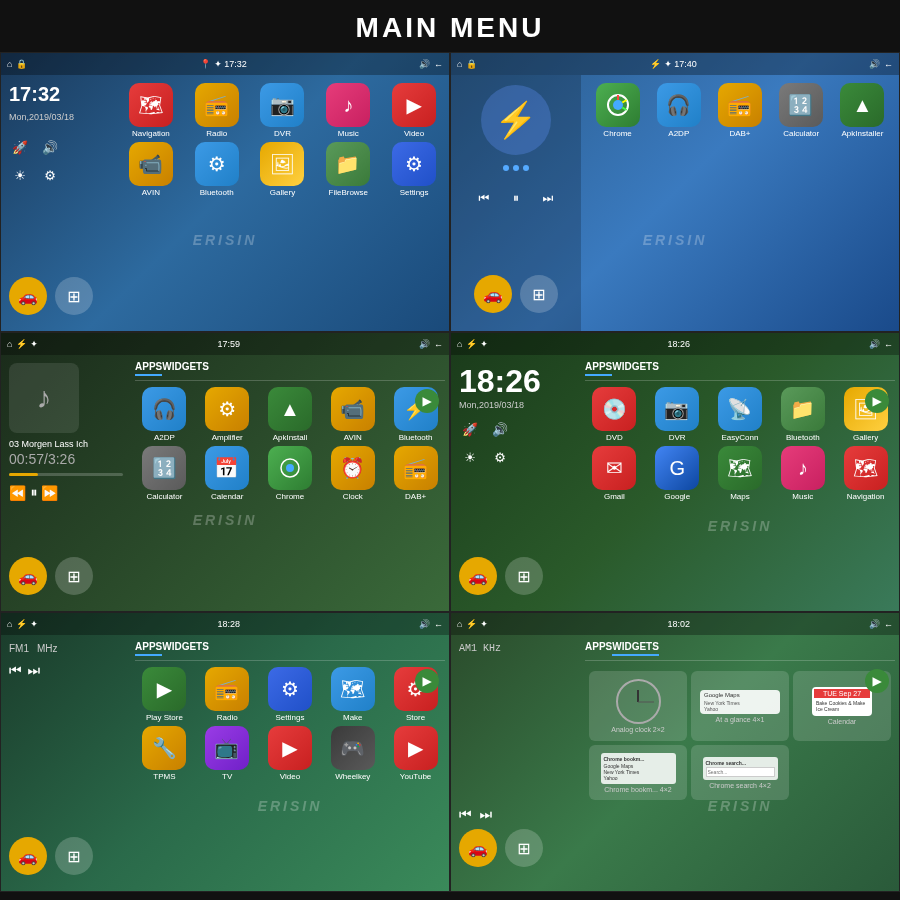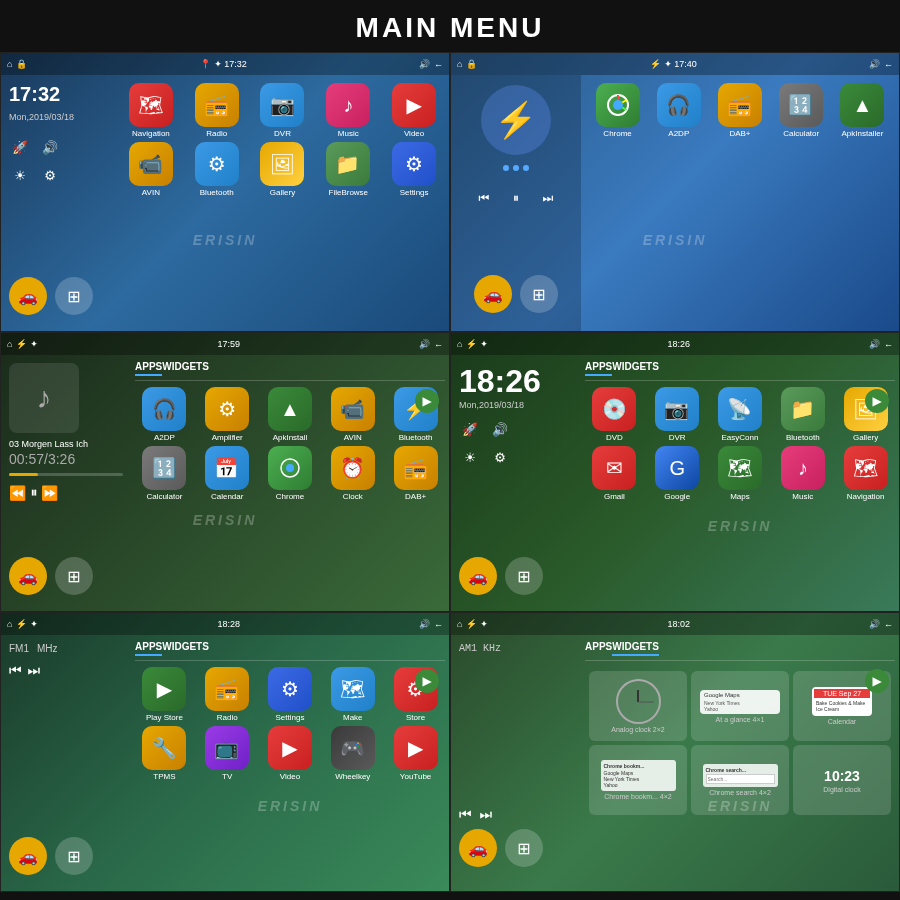--- a/index.html
+++ b/index.html
@@ -967,23 +967,19 @@
           </div>
 
           <div class="widget-item" style="grid-column:span 1; min-height:55px;">
             <div style="background:rgba(255,255,255,0.85);border-radius:3px;width:75px;padding:3px;font-size:5px;color:#333;">
               <div style="font-weight:bold;margin-bottom:1px;">Chrome search...</div>
               <input type="text" style="width: 100%; border: 1px solid rgb(204, 204, 204); font-size: 5px; padding: 1px;" placeholder="Search...">
             </div>
             <span class="widget-label">Chrome search 4×2</span>
           </div>
 
-          <div class="widget-item">
-            <div style="font-size:14px;font-weight:bold;color:#fff;">10:23</div>
-            <span class="widget-label">Digital clock</span>
-          </div>
         </div>
         <div class="watermark">ERISIN</div>
       </div>
     </div>
   </div>
 
 </div>
 
 </body></html>

